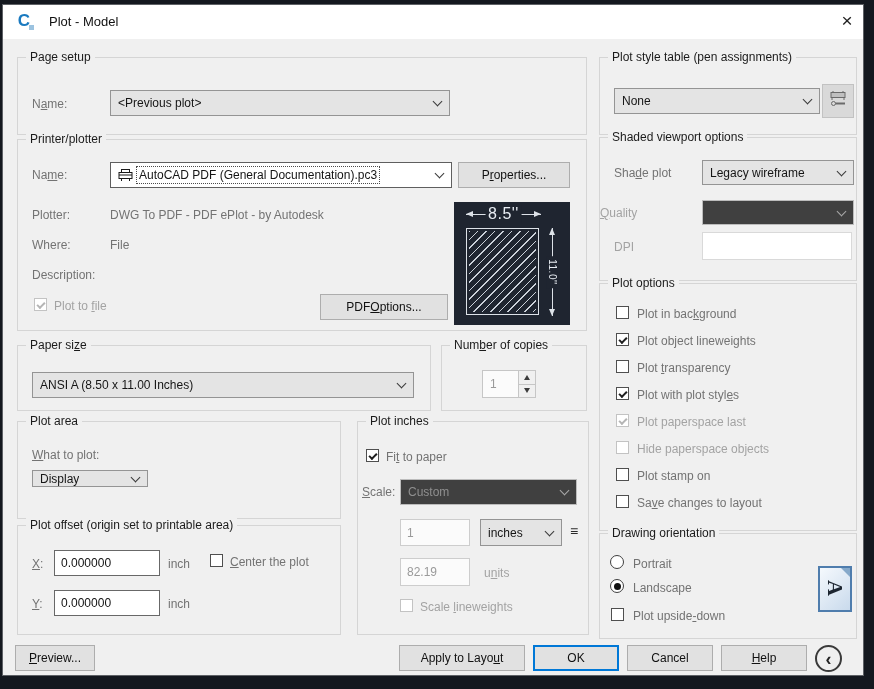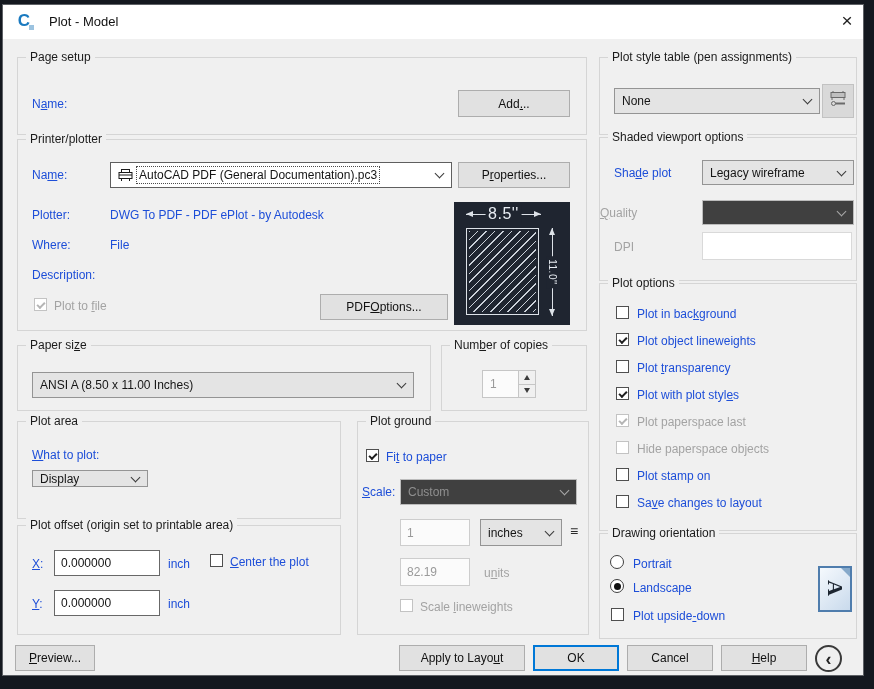--- a/index.html
+++ b/index.html
@@ -6,21 +6,21 @@
   body{margin:0;background:#14181f;font-family:"Liberation Sans",sans-serif}
   .screen{position:relative;width:874px;height:689px;background:#14181f;overflow:hidden}
   .dialog{position:absolute;left:2px;top:4px;width:862px;height:672px;background:#f0f0f0;border:1px solid #5e6166}
   .titlebar{position:absolute;left:0;top:0;right:0;height:34px;background:#fff}
   .app-icon{position:absolute;left:11px;top:6px;width:20px;height:20px;color:#1a7ac0;font-weight:bold;font-size:17px;line-height:20px;text-align:center}
   .app-icon i{position:absolute;right:0;bottom:1px;width:5px;height:5px;background:#9cc3e0;font-style:normal}
   .title{position:absolute;left:46px;top:9px;font-size:13px;color:#111;white-space:nowrap}
   .close{position:absolute;left:830px;top:4px;width:28px;height:24px;text-align:center;font-size:19px;line-height:24px;color:#222;cursor:default}
   .group{position:absolute;border:1px solid #d5d5d5}
   .legend{position:absolute;top:-8px;left:8px;background:#f0f0f0;padding:0 4px;font-size:12px;line-height:14px;color:#1b1b1b;white-space:nowrap}
-  .lbl{position:absolute;font-size:12px;line-height:14px;color:#1d4ed8;white-space:nowrap}
+  .lbl{position:absolute;font-size:12px;line-height:14px;color:#737373;white-space:nowrap}
   .lbl.disabled{color:#a3a3a3}
   .combo{position:absolute;background:#e4e4e4;border:1px solid #949494;display:flex;align-items:center;padding:0 20px 0 7px;font-size:12px;color:#151515}
   .combo .combo-text{white-space:nowrap;overflow:hidden}
   .combo.white{background:#fff;border-color:#5f5f5f}
   .combo.white .combo-text{outline:1px dotted #4a4a4a;padding:1px 2px}
   .combo.dis{background:#404040;border-color:#bcbcbc;color:#8f8f8f}
   .chev{position:absolute;right:8px;top:50%;width:7px;height:7px;margin-top:-5px;border-right:1.5px solid #3a3a3a;border-bottom:1.5px solid #3a3a3a;transform:rotate(45deg)}
   .combo.dis .chev{border-color:#a8a8a8}
   .btn{position:absolute;background:#e1e1e1;border:1px solid #adadad;display:flex;align-items:center;justify-content:center;font-size:12px;color:#111;cursor:default}
   .btn.primary{border:2px solid #0078d7}
@@ -66,21 +66,24 @@
 
     <div class="titlebar">
       <span class="app-icon">C<i></i></span>
       <span class="title">Plot - Model</span>
       <span class="close">×</span>
     </div>
 
     <div class="group" style="left:14px;top:52px;width:570px;height:78px">
       <span class="legend">Page setup</span>
       <span class="lbl" style="left:14px;top:39px">N<u>a</u>me:</span>
-      <div class="btn" style="left:440px;top:32px;width:112px;height:27px">Add<u>.</u>..</div>
+      <div class="combo" style="left:92px;top:32px;width:340px;height:26px">
+        <span class="combo-text">&lt;Previous plot&gt;</span>
+        <span class="chev"></span>
+      </div>
     </div>
 
     <div class="group" style="left:14px;top:134px;width:570px;height:192px">
       <span class="legend">Printer/plotter</span>
       <span class="lbl" style="left:14px;top:28px">Na<u>m</u>e:</span>
       <div class="combo white" style="left:92px;top:22px;width:342px;height:26px">
         <span style="display:inline-flex;margin-right:4px">
             <svg width="15" height="14" viewBox="0 0 15 14">
               <rect x="1" y="4.5" width="13" height="6" fill="#fff" stroke="#1a1a1a"></rect>
               <rect x="3.5" y="1.5" width="8" height="3" fill="#fff" stroke="#1a1a1a"></rect>
@@ -152,21 +155,21 @@
       <div class="input" style="left:36px;top:24px;width:106px;height:26px">0.000000</div>
       <span class="lbl" style="left:150px;top:31px">inch</span>
       <span class="cb" style="left:192px;top:28px"></span>
       <span class="lbl" style="left:212px;top:29px"><u>C</u>enter the plot</span>
       <span class="lbl" style="left:14px;top:71px"><u>Y</u>:</span>
       <div class="input" style="left:36px;top:64px;width:106px;height:26px">0.000000</div>
       <span class="lbl" style="left:150px;top:71px">inch</span>
     </div>
 
     <div class="group" style="left:354px;top:416px;width:232px;height:214px">
-      <span class="legend">Plot ground</span>
+      <span class="legend">Plot inches</span>
       <span class="cb checked" style="left:8px;top:27px"></span>
       <span class="lbl" style="left:28px;top:28px">Fi<u>t</u> to paper</span>
       <span class="lbl" style="left:4px;top:63px"><u>S</u>cale:</span>
       <div class="combo dis" style="left:42px;top:57px;width:177px;height:26px">
         <span class="combo-text">Custom</span>
         <span class="chev"></span>
       </div>
       <div class="input dis" style="left:42px;top:97px;width:70px;height:27px">1</div>
       <div class="combo" style="left:122px;top:97px;width:82px;height:27px">
         <span class="combo-text">inches</span>

